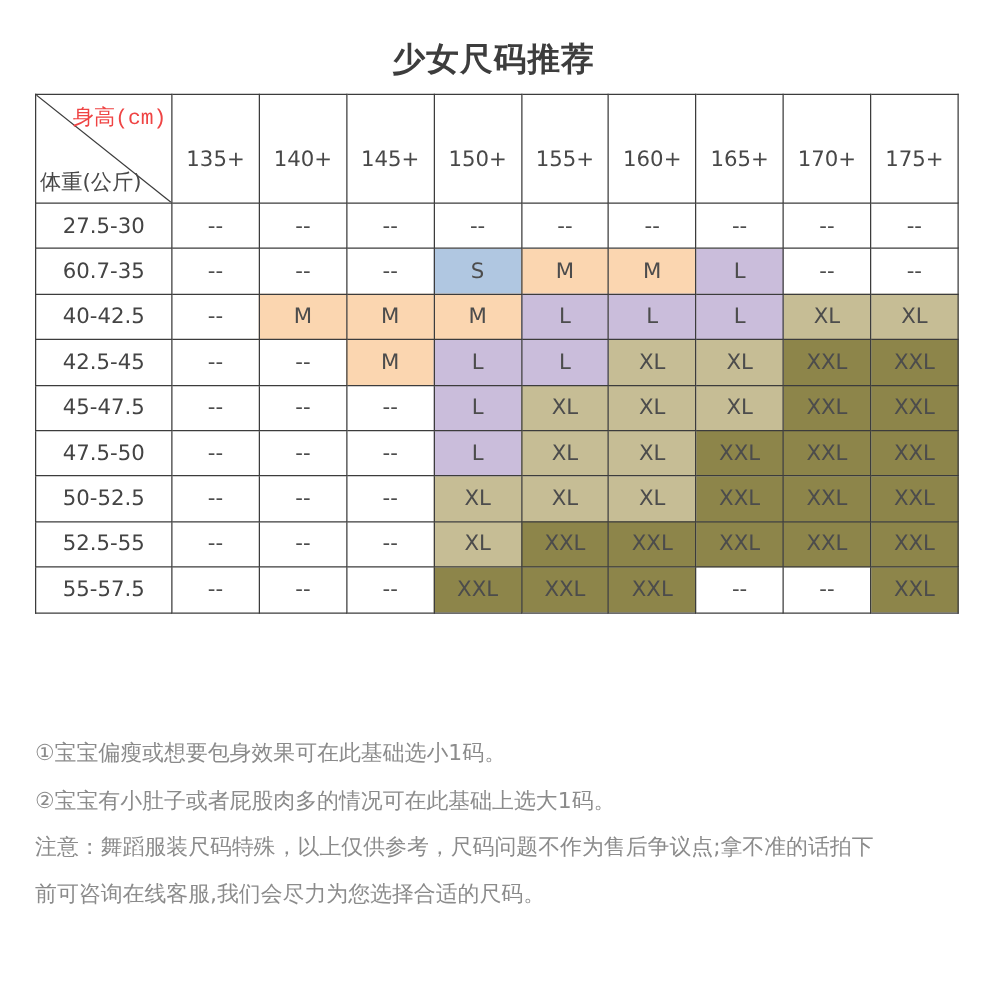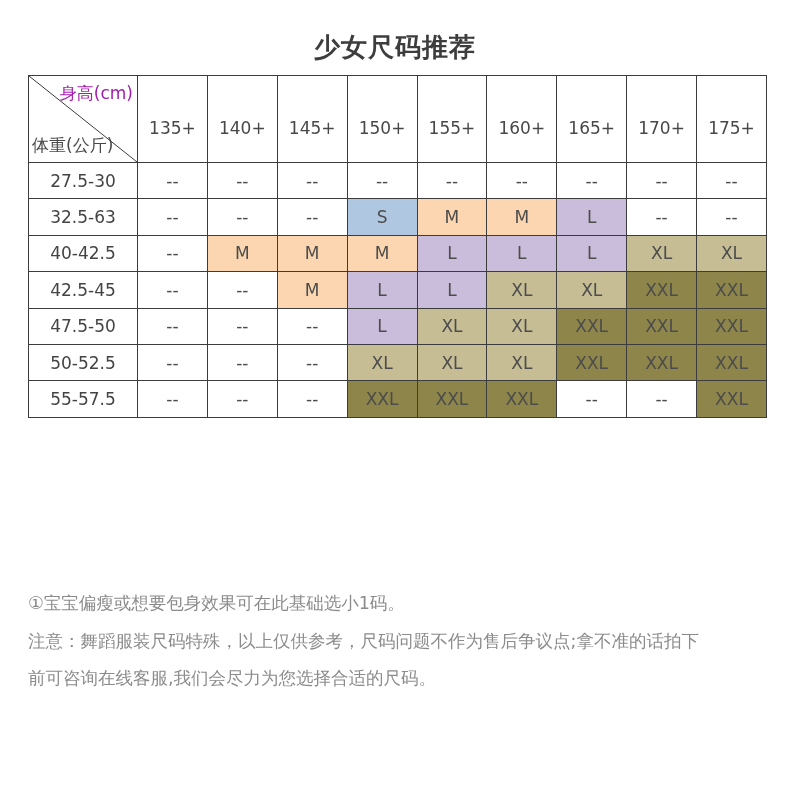--- a/index.html
+++ b/index.html
@@ -33,21 +33,21 @@
   }
   th.corner{
     width:108px;
     position:relative;
     padding:0 !important;
     vertical-align:top;
   }
   th.corner svg{position:absolute;left:0;top:0;width:100%;height:100%;}
   .corner-top{
     position:absolute;right:4px;top:6px;
-    font-size:17px;color:#a21caf;font-weight:400;
+    font-size:17px;color:#ef4444;font-weight:400;font-family:Liberation Mono, monospace;
   }
   .corner-bottom{
     position:absolute;left:3px;bottom:5px;
     font-size:17px;color:#484848;font-weight:400;text-align:right;
   }
   
   table.size-chart tbody td{
     height:35.4px;
     font-size:17px;color:#4c4c4c;
   }
@@ -98,21 +98,21 @@
         <td style="background: rgb(255, 255, 255);">--</td>
         <td style="background: rgb(255, 255, 255);">--</td>
         <td style="background: rgb(255, 255, 255);">--</td>
         <td style="background: rgb(255, 255, 255);">--</td>
         <td style="background: rgb(255, 255, 255);">--</td>
         <td style="background: rgb(255, 255, 255);">--</td>
         <td style="background: rgb(255, 255, 255);">--</td>
         <td style="background: rgb(255, 255, 255);">--</td>
       </tr>
       <tr>
-        <td class="wcol">32.5-63</td>
+        <td class="wcol">60.7-35</td>
         <td style="background: rgb(255, 255, 255);">--</td>
         <td style="background: rgb(255, 255, 255);">--</td>
         <td style="background: rgb(255, 255, 255);">--</td>
         <td style="background: rgb(176, 199, 225);">S</td>
         <td style="background: rgb(251, 214, 176);">M</td>
         <td style="background: rgb(251, 214, 176);">M</td>
         <td style="background: rgb(202, 189, 219);">L</td>
         <td style="background: rgb(255, 255, 255);">--</td>
         <td style="background: rgb(255, 255, 255);">--</td>
       </tr>
@@ -134,39 +134,63 @@
         <td style="background: rgb(255, 255, 255);">--</td>
         <td style="background: rgb(251, 214, 176);">M</td>
         <td style="background: rgb(202, 189, 219);">L</td>
         <td style="background: rgb(202, 189, 219);">L</td>
         <td style="background: rgb(198, 189, 149);">XL</td>
         <td style="background: rgb(198, 189, 149);">XL</td>
         <td style="background: rgb(141, 133, 74);">XXL</td>
         <td style="background: rgb(141, 133, 74);">XXL</td>
       </tr>
       <tr>
+        <td class="wcol">45-47.5</td>
+        <td style="background: rgb(255, 255, 255);">--</td>
+        <td style="background: rgb(255, 255, 255);">--</td>
+        <td style="background: rgb(255, 255, 255);">--</td>
+        <td style="background: rgb(202, 189, 219);">L</td>
+        <td style="background: rgb(198, 189, 149);">XL</td>
+        <td style="background: rgb(198, 189, 149);">XL</td>
+        <td style="background: rgb(198, 189, 149);">XL</td>
+        <td style="background: rgb(141, 133, 74);">XXL</td>
+        <td style="background: rgb(141, 133, 74);">XXL</td>
+      </tr>
+      <tr>
         <td class="wcol">47.5-50</td>
         <td style="background: rgb(255, 255, 255);">--</td>
         <td style="background: rgb(255, 255, 255);">--</td>
         <td style="background: rgb(255, 255, 255);">--</td>
         <td style="background: rgb(202, 189, 219);">L</td>
         <td style="background: rgb(198, 189, 149);">XL</td>
         <td style="background: rgb(198, 189, 149);">XL</td>
         <td style="background: rgb(141, 133, 74);">XXL</td>
         <td style="background: rgb(141, 133, 74);">XXL</td>
         <td style="background: rgb(141, 133, 74);">XXL</td>
       </tr>
       <tr>
         <td class="wcol">50-52.5</td>
         <td style="background: rgb(255, 255, 255);">--</td>
         <td style="background: rgb(255, 255, 255);">--</td>
         <td style="background: rgb(255, 255, 255);">--</td>
         <td style="background: rgb(198, 189, 149);">XL</td>
         <td style="background: rgb(198, 189, 149);">XL</td>
         <td style="background: rgb(198, 189, 149);">XL</td>
+        <td style="background: rgb(141, 133, 74);">XXL</td>
+        <td style="background: rgb(141, 133, 74);">XXL</td>
+        <td style="background: rgb(141, 133, 74);">XXL</td>
+      </tr>
+      <tr>
+        <td class="wcol">52.5-55</td>
+        <td style="background: rgb(255, 255, 255);">--</td>
+        <td style="background: rgb(255, 255, 255);">--</td>
+        <td style="background: rgb(255, 255, 255);">--</td>
+        <td style="background: rgb(198, 189, 149);">XL</td>
+        <td style="background: rgb(141, 133, 74);">XXL</td>
+        <td style="background: rgb(141, 133, 74);">XXL</td>
         <td style="background: rgb(141, 133, 74);">XXL</td>
         <td style="background: rgb(141, 133, 74);">XXL</td>
         <td style="background: rgb(141, 133, 74);">XXL</td>
       </tr>
       <tr>
         <td class="wcol">55-57.5</td>
         <td style="background: rgb(255, 255, 255);">--</td>
         <td style="background: rgb(255, 255, 255);">--</td>
         <td style="background: rgb(255, 255, 255);">--</td>
         <td style="background: rgb(141, 133, 74);">XXL</td>
@@ -174,14 +198,15 @@
         <td style="background: rgb(141, 133, 74);">XXL</td>
         <td style="background: rgb(255, 255, 255);">--</td>
         <td style="background: rgb(255, 255, 255);">--</td>
         <td style="background: rgb(141, 133, 74);">XXL</td>
       </tr>
     </tbody>
 </table>
 
 <div class="notes">
   <p>①宝宝偏瘦或想要包身效果可在此基础选小1码。</p>
+  <p>②宝宝有小肚子或者屁股肉多的情况可在此基础上选大1码。</p>
   <p class="note-long">注意：舞蹈服装尺码特殊，以上仅供参考，尺码问题不作为售后争议点;拿不准的话拍下前可咨询在线客服,我们会尽力为您选择合适的尺码。</p>
 </div>
 
 </body></html>

